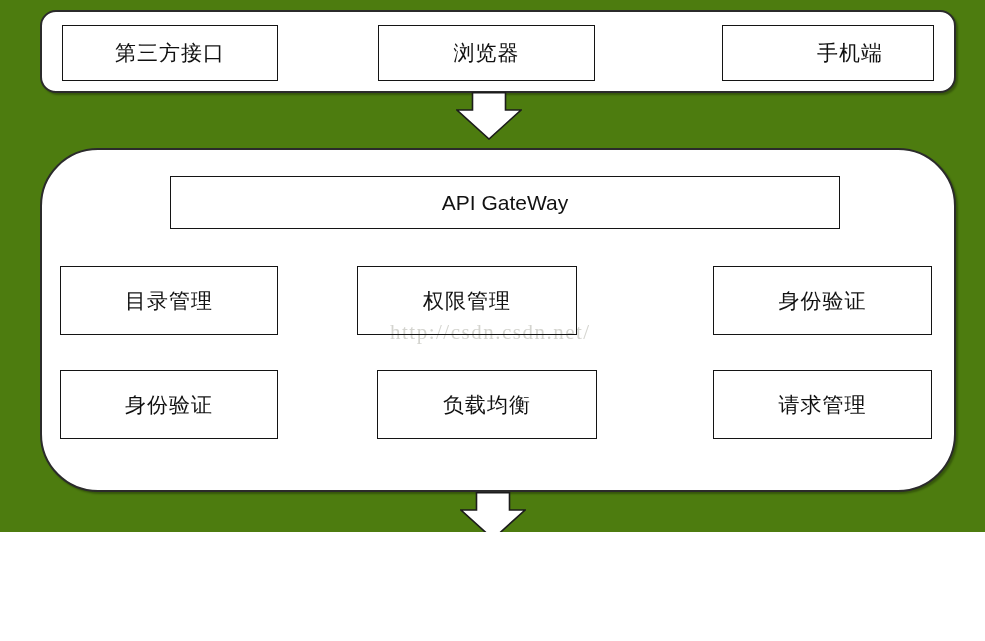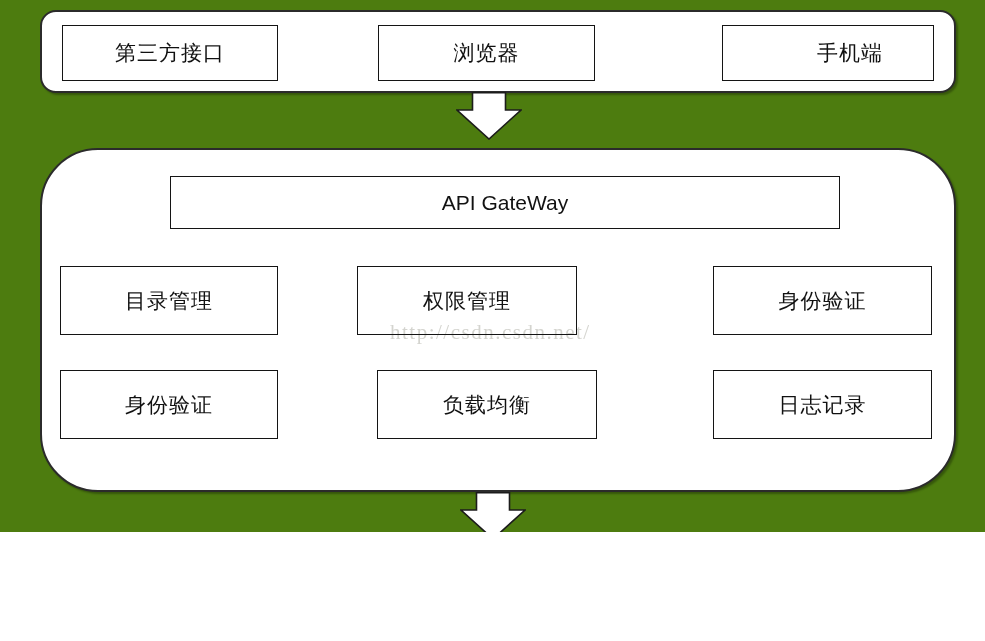--- a/index.html
+++ b/index.html
@@ -123,21 +123,21 @@
   <div class="box" id="box-logging">
     <span>身份验证</span>
   </div>
   <div class="box" id="box-auth">
     <span>身份验证</span>
   </div>
   <div class="box" id="box-loadbalance">
     <span>负载均衡</span>
   </div>
   <div class="box" id="box-request">
-    <span>日志记录</span>
+    <span>请求管理</span>
   </div>
 
   <svg class="arrow" id="arrow-2" width="66" height="48" viewBox="0 0 66 48">
     <polygon points="16.5,0.8 49.5,0.8 49.5,18 65,18 33,47 1,18 16.5,18" fill="#ffffff" stroke="#1c1c1c" stroke-width="1.6" stroke-linejoin="miter"></polygon>
   </svg>
 
   <section class="container small-radius" id="services-container"></section>
 
 
 </div>

